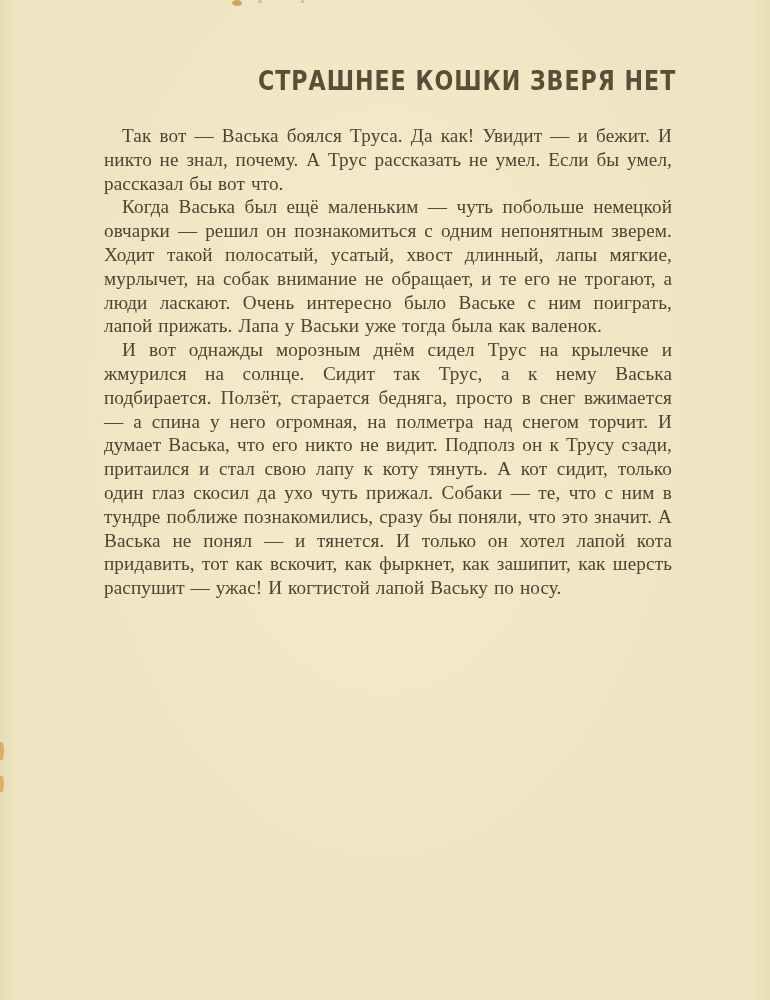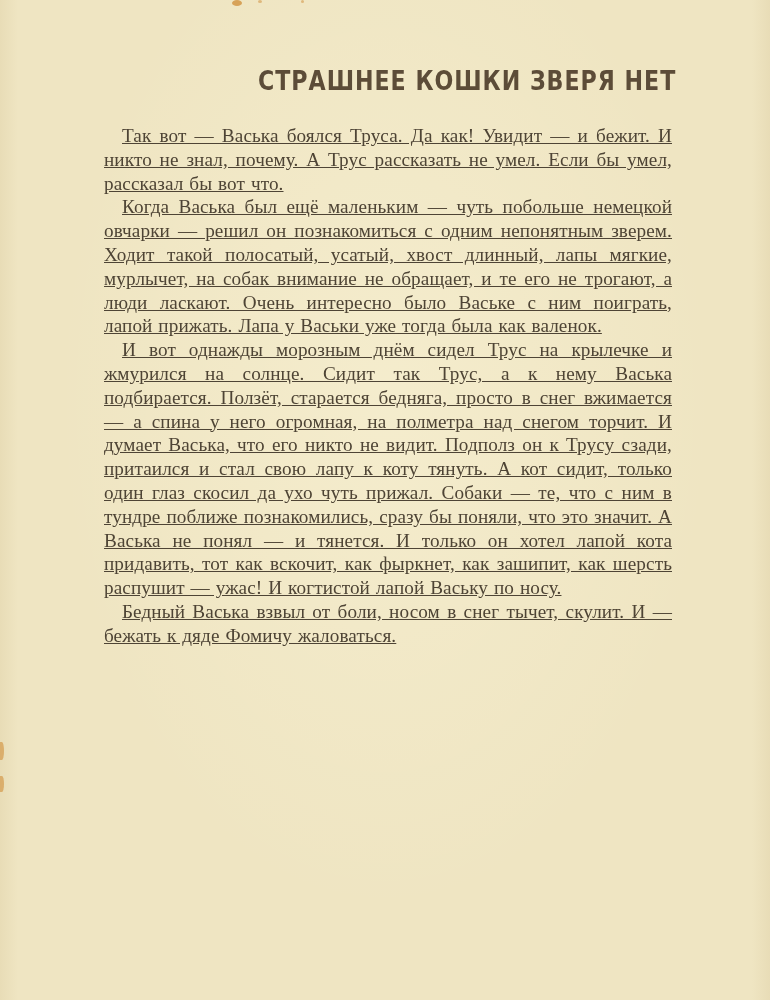--- a/index.html
+++ b/index.html
@@ -51,21 +51,20 @@
       position: absolute;
       left: 104px;
       top: 124px;
       width: 568px;
       font-size: 19.2px;
       line-height: 23.8px;
       text-align: justify;
       color: #4e4435;
       letter-spacing: 0.1px;
       word-spacing: 1px;
-      text-decoration: underline;
     }
     .body-text p {
       margin: 0;
       text-indent: 18px;
       hyphens: manual;
     }
   </style>
 </head>
 <body>
 
@@ -75,15 +74,14 @@
   <div class="stain top3"></div>
   <div class="stain left1"></div>
   <div class="stain left2"></div>
 
   <h1 class="title" style="margin:0;">СТРАШНЕЕ КОШКИ ЗВЕРЯ НЕТ</h1>
 
   <div class="body-text">
     <p>Так вот — Васька боялся Труса. Да как! Увидит — и бежит. И никто не знал, почему. А Трус рассказать не умел. Если бы умел, рассказал бы вот что.</p>
     <p>Когда Васька был ещё маленьким — чуть побольше немецкой овчарки — решил он познакомиться с одним непонятным зверем. Ходит такой полосатый, усатый, хвост длинный, лапы мягкие, мурлычет, на собак внимание не обращает, и те его не трогают, а люди ласкают. Очень интересно было Ваське с ним поиграть, лапой прижать. Лапа у Васьки уже тогда была как валенок.</p>
     <p>И вот однажды морозным днём сидел Трус на крылечке и жмурился на солнце. Сидит так Трус, а к нему Васька подбирается. Ползёт, старается бедняга, просто в снег вжимается — а спина у него огромная, на полметра над снегом торчит. И думает Васька, что его никто не видит. Подполз он к Трусу сзади, притаился и стал свою лапу к коту тянуть. А кот сидит, только один глаз скосил да ухо чуть прижал. Собаки — те, что с ним в тундре поближе познакомились, сразу бы поняли, что это значит. А Васька не понял — и тянется. И только он хотел лапой кота придавить, тот как вскочит, как фыркнет, как зашипит, как шерсть распушит — ужас! И когтистой лапой Ваську по носу.</p>
-    <p>Бедный Васька взвыл от боли, носом в снег тычет, скулит. И — бежать к дяде Фомичу жаловаться.</p>
   </div>
 </div>
 
 </body></html>

